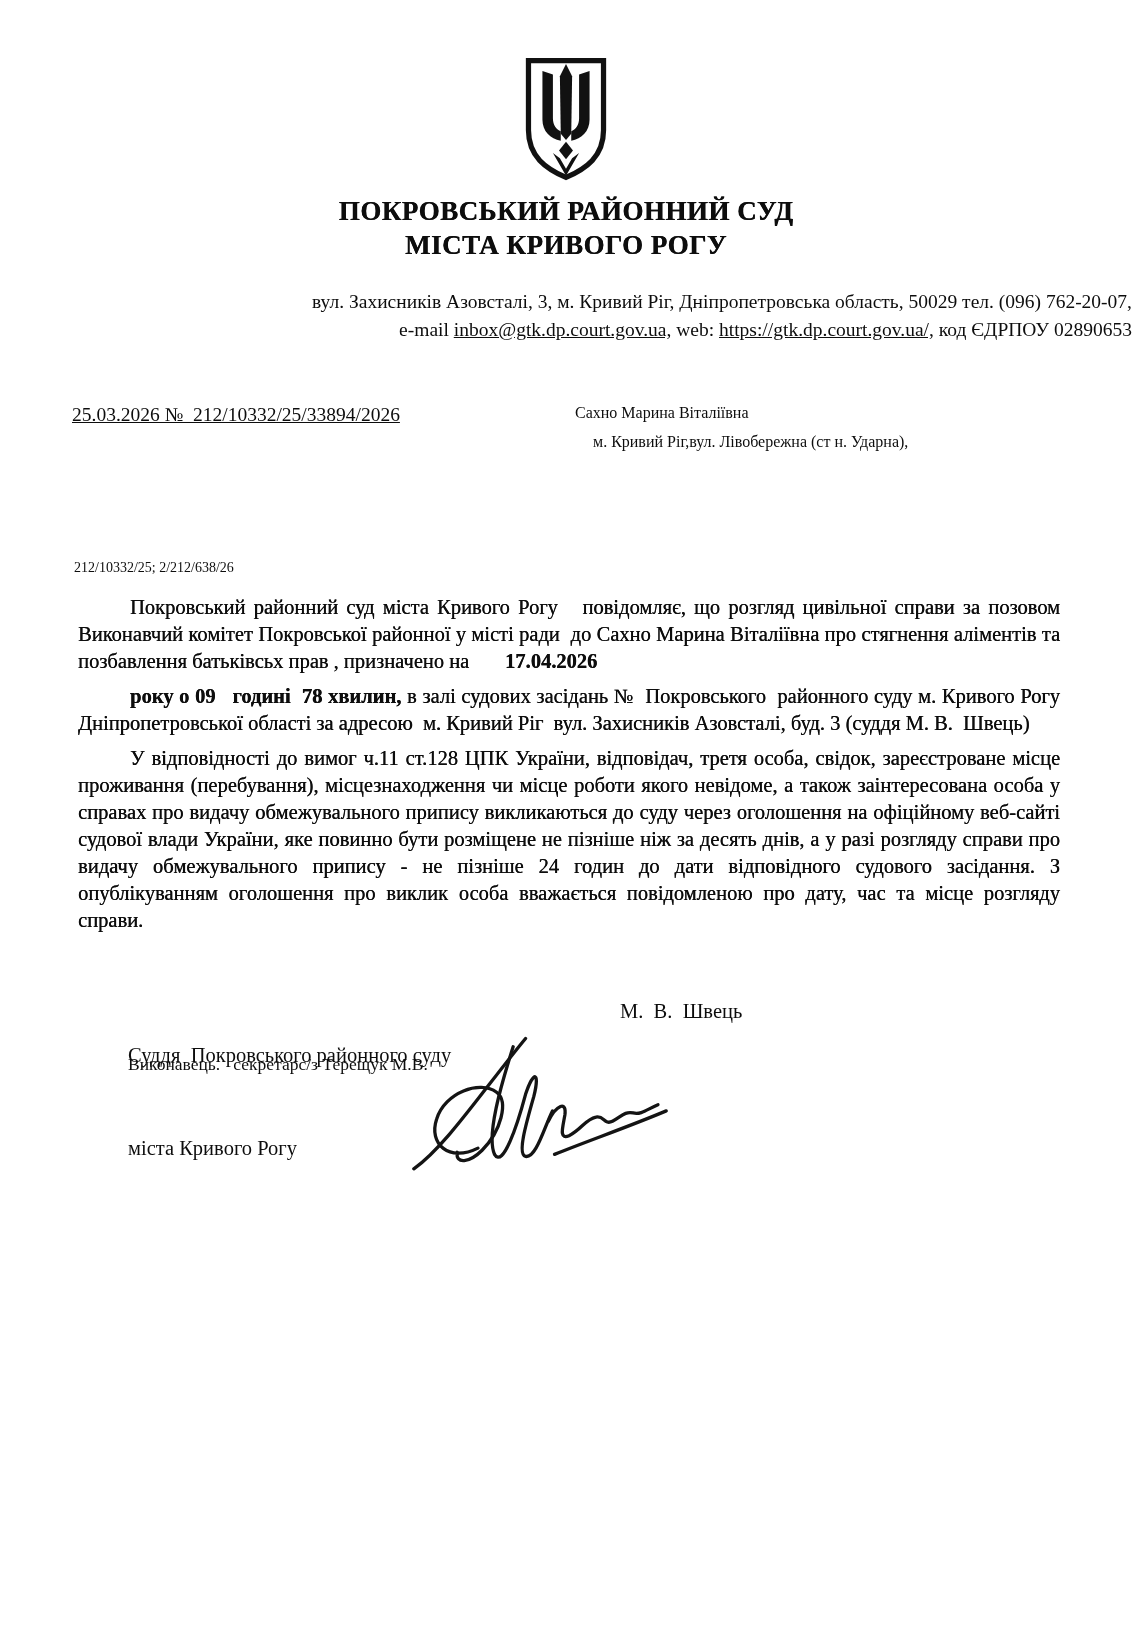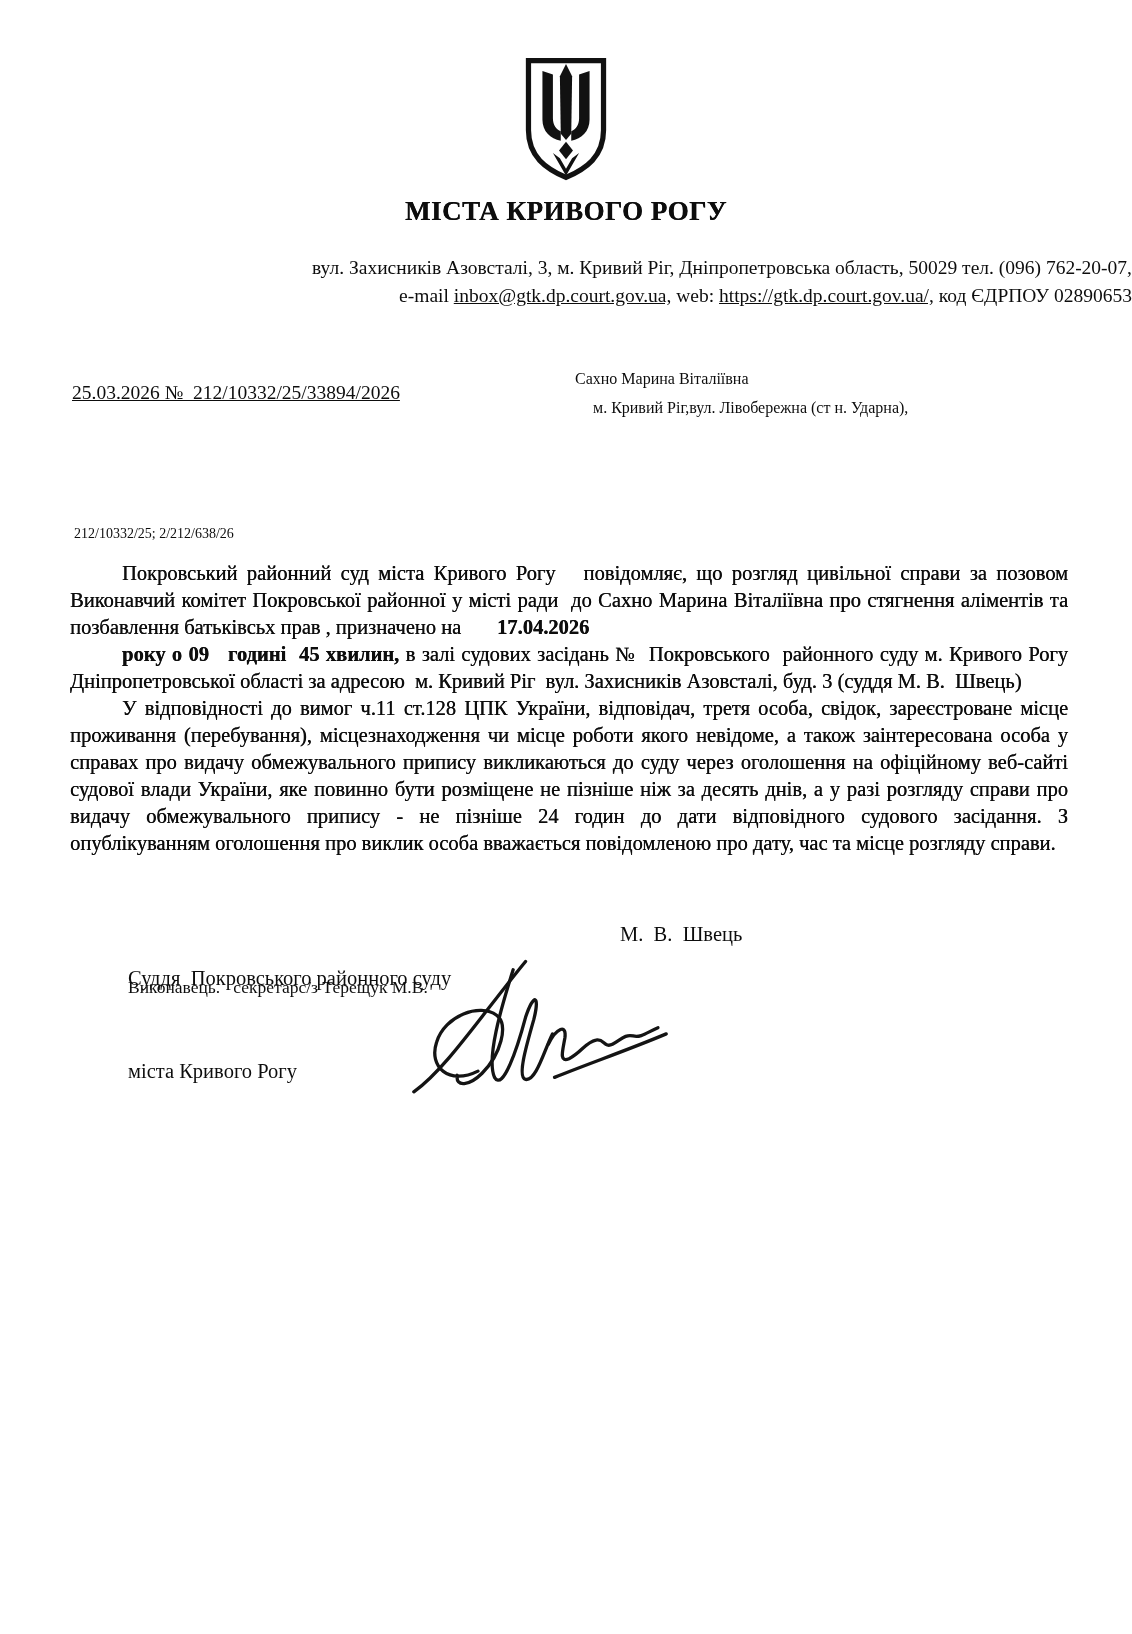--- a/index.html
+++ b/index.html
@@ -26,38 +26,38 @@
     text-shadow:0.4px 0 0 currentColor;
   }
   .contact{
     margin-top:26px;
     text-align:right;
     font-size:19.5px;
     line-height:28px;
   }
   .ref-row{position:relative;height:162px;margin-top:54px;font-size:19.5px;}
   .ref-date{
-    position:absolute;left:72px;top:18px;
+    position:absolute;left:72px;top:6px;
     text-decoration:underline;
     white-space:pre-wrap;
   }
   .recipient{position:absolute;left:575px;top:0;font-size:16px;line-height:29px;}
   .recipient div{white-space:pre-wrap;}
   .recipient div:nth-child(2){margin-left:18px;}
   .recipient div:nth-child(3){margin-left:18px;font-style:italic;}
   .recipient div:nth-child(4){margin-left:-75px;}
   .case-numbers{position:absolute;left:74px;top:116px;font-size:14px;margin-top:46px;}
   .body-text{
     margin:34px 64px 0 70px;
     font-size:20.5px;
     line-height:27px;
     text-align:justify;
     text-shadow:0.3px 0 0 currentColor;
   }
-  .body-text p{margin:0;text-indent:52px;white-space:pre-wrap;}
+  .body-text p{margin:8px;text-indent:52px;white-space:pre-wrap;}
   .sign-block{position:relative;height:220px;margin-top:40px;font-size:20.5px;}
   .sign-role{position:absolute;left:128px;top:4px;line-height:31px;white-space:pre-wrap;}
   .judge-name{position:absolute;left:620px;top:26px;white-space:pre-wrap;}
   .executor{position:absolute;left:128px;top:80px;font-size:17.5px;white-space:pre-wrap;}
   .signature-svg{position:absolute;left:408px;top:50px;}
   .u{text-decoration:underline;}
 </style>
 </head>
 <body>
 
@@ -68,40 +68,41 @@
       <path d="M12,8 H98 V88 C98,118 78,132 55,142 C32,132 12,118 12,88 Z" fill="none" stroke="#111" stroke-width="6"></path>
       <path d="M55,12 L62,26 L61,92 L55,99 L49,92 L48,26 Z" fill="#111"></path>
       <path d="M28,20 L40,24 L40,74 C40,82 44,87 49,89 L49,100 C37,98 28,89 28,76 Z" fill="#111"></path>
       <path d="M82,20 L70,24 L70,74 C70,82 66,87 61,89 L61,100 C73,98 82,89 82,76 Z" fill="#111"></path>
       <path d="M55,101 L63,111 L55,121 L47,111 Z" fill="#111"></path>
       <path d="M40,114 L55,140 L70,114 L62,120 L55,132 L48,120 Z" fill="#111"></path>
     </svg>
   </div>
 
   <div class="title">
+    <div>ПОКРОВСЬКИЙ РАЙОННИЙ СУД</div>
     <div>МІСТА КРИВОГО РОГУ</div>
   </div>
 
   <div class="contact">
     <div>вул. Захисників Азовсталі, 3, м. Кривий Ріг,  Дніпропетровська область, 50029 тел. (096) 762-20-07,</div>
     <div><span>e-mail  </span><span class="u">inbox@gtk.dp.court.gov.ua,</span><span>  web: </span><span class="u">https://gtk.dp.court.gov.ua/,</span><span> код ЄДРПОУ 02890653</span></div>
   </div>
 
   <div class="ref-row">
     <div class="ref-date">25.03.2026 №  212/10332/25/33894/2026</div>
     <div class="recipient">
         <div>Сахно Марина Віталіївна</div>
         <div>м. Кривий Ріг,вул. Лівобережна (ст н. Ударна),</div>
       </div>
     <div class="case-numbers">212/10332/25; 2/212/638/26</div>
   </div>
 
   <div class="body-text">
       <p><span>Покровський районний суд міста Кривого Рогу   повідомляє, що розгляд цивільної справи за позовом Виконавчий комітет Покровської районної у місті ради  до Сахно Марина Віталіївна про стягнення аліментів та позбавлення батьківсьх прав , призначено на       </span><span style="font-weight: bold;">17.04.2026</span></p>
-      <p><span style="font-weight: bold;">року о 09   годині  45 хвилин,</span><span> в залі судових засідань №  Покровського  районного суду м. Кривого Рогу Дніпропетровської області за адресою  м. Кривий Ріг  вул. Захисників Азовсталі, буд. 3 (суддя М. В.  Швець)</span></p>
+      <p><span style="font-weight: bold;">року о 09   годині  78 хвилин,</span><span> в залі судових засідань №  Покровського  районного суду м. Кривого Рогу Дніпропетровської області за адресою  м. Кривий Ріг  вул. Захисників Азовсталі, буд. 3 (суддя М. В.  Швець)</span></p>
       <p><span>У відповідності до вимог ч.11 ст.128 ЦПК України, відповідач, третя особа, свідок, зареєстроване місце проживання (перебування), місцезнаходження чи місце роботи якого невідоме, а також заінтересована особа у справах про видачу обмежувального припису викликаються до суду через оголошення на офіційному веб-сайті судової влади України, яке повинно бути розміщене не пізніше ніж за десять днів, а у разі розгляду справи про видачу обмежувального припису - не пізніше 24 годин до дати відповідного судового засідання. З опублікуванням оголошення про виклик особа вважається повідомленою про дату, час та місце розгляду справи.</span></p>
     </div>
 
   <div class="sign-block">
     <div class="sign-role">
       <div>Суддя  Покровського районного суду</div>
       <div>міста Кривого Рогу</div>
     </div>
     <div class="judge-name">М.  В.  Швець</div>
     <div class="executor">Виконавець.   секретарс/з Терещук М.В.</div>

